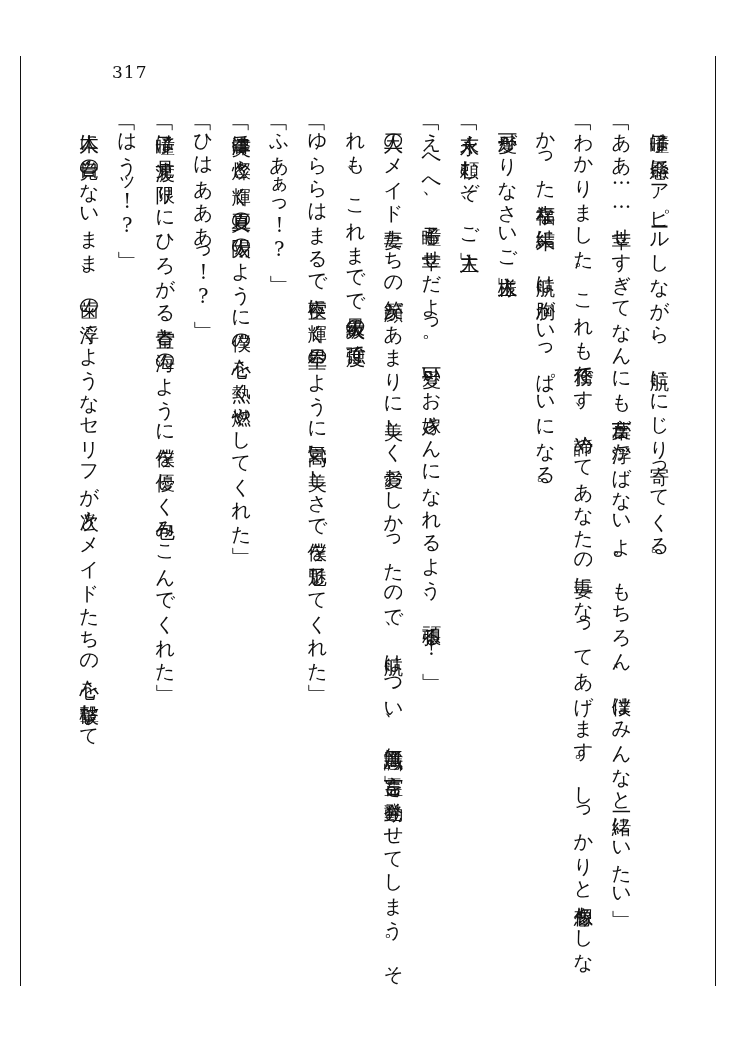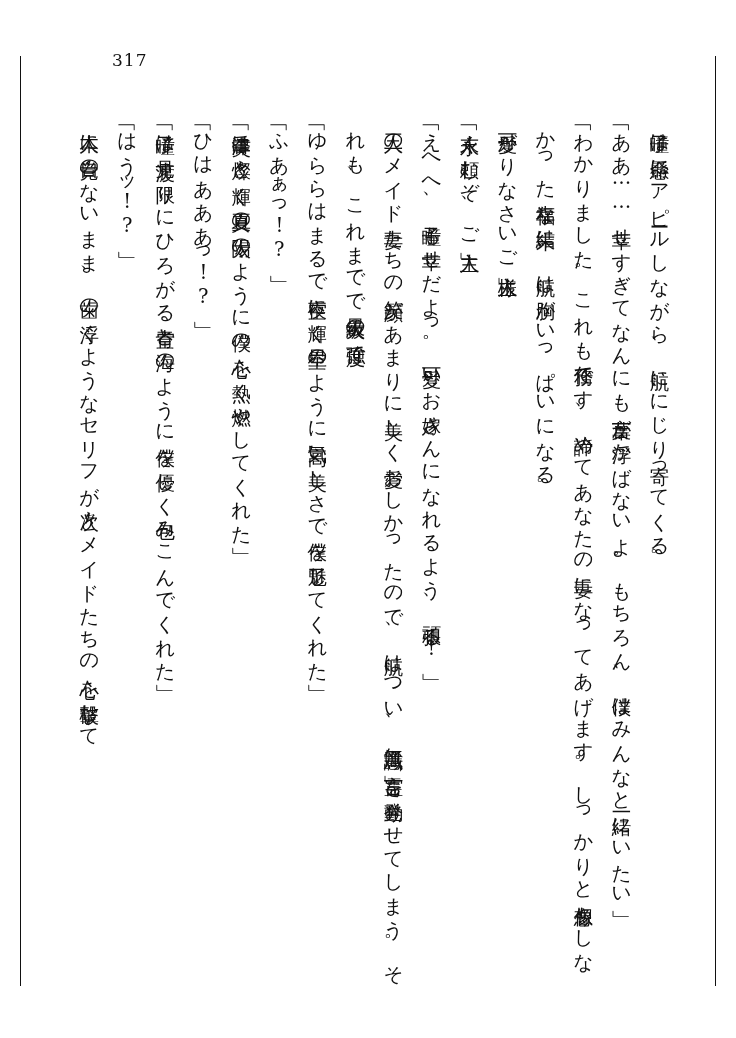--- a/index.html
+++ b/index.html
@@ -28,21 +28,21 @@
     width: 1px;
     height: 930px;
     background: #111111;
   }
   .edge-rule.left  { left: 20px; }
   .edge-rule.right { right: 20px; }
 
   .page-number {
     position: absolute;
     left: 112px;
-    top: 50px;
+    top: 62px;
     font-size: 17px;
     letter-spacing: 1px;
     font-family: "DejaVu Serif", "Liberation Serif", serif;
     color: #111111;
   }
 
   
   .body-text {
     position: absolute;
     top: 118px;

